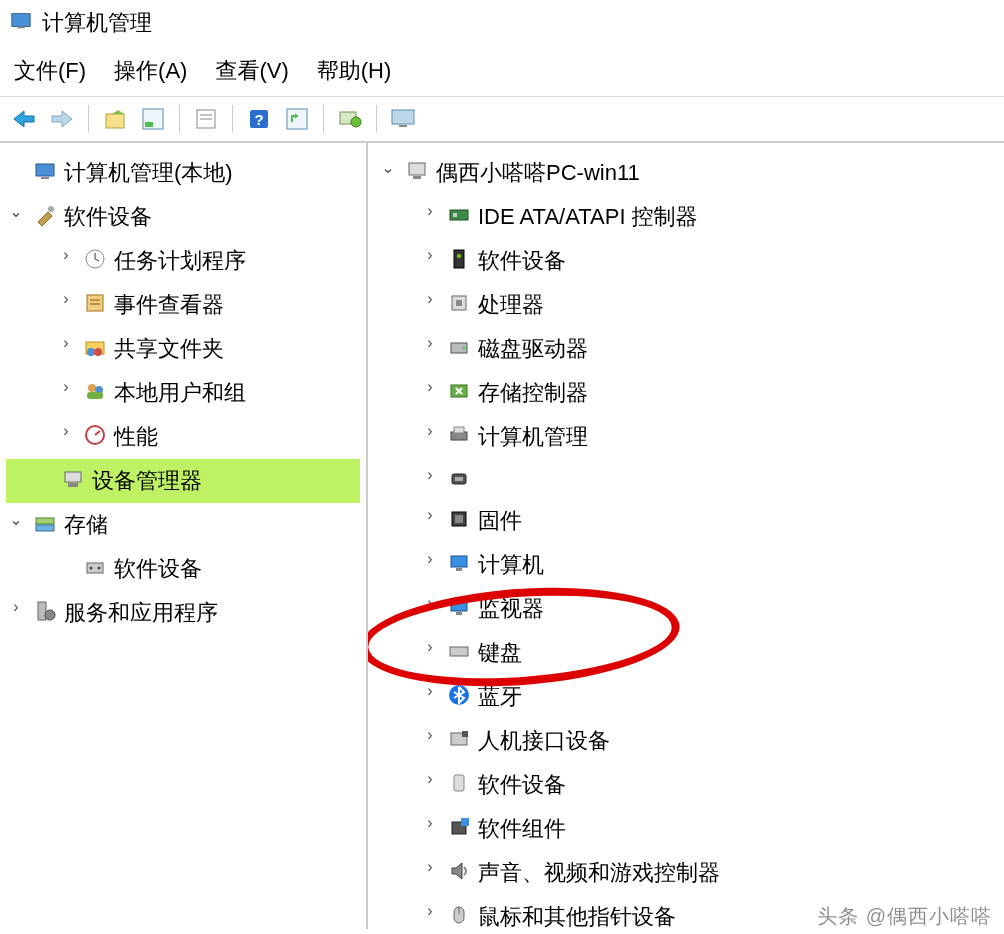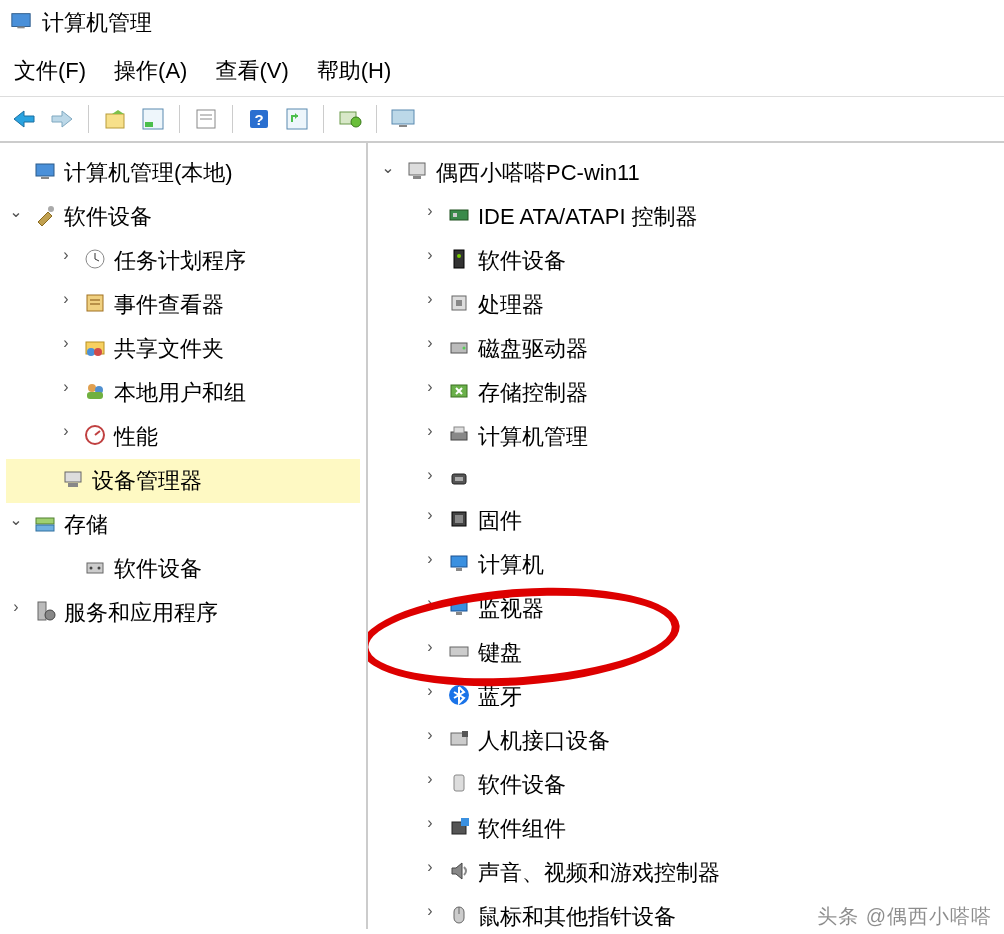--- a/index.html
+++ b/index.html
@@ -88,21 +88,21 @@
     align-items: center;
     justify-content: center;
     font-size: 18px;
   }
   .tree-row .label { font-size: 22px; }
   .indent-0 { padding-left: 0px; }
   .indent-2 { padding-left: 50px; }
   .r-indent-0 { padding-left: 4px; }
   .r-indent-1 { padding-left: 46px; }
   .selected {
-    background: #fef9c3;
+    background: #bef264;
     padding-left: 28px;
   }
   .circle-annot {
     position: absolute;
     border: 8px solid #d00;
     border-radius: 50%;
     pointer-events: none;
     transform: rotate(-4deg);
   }
   .watermark {

